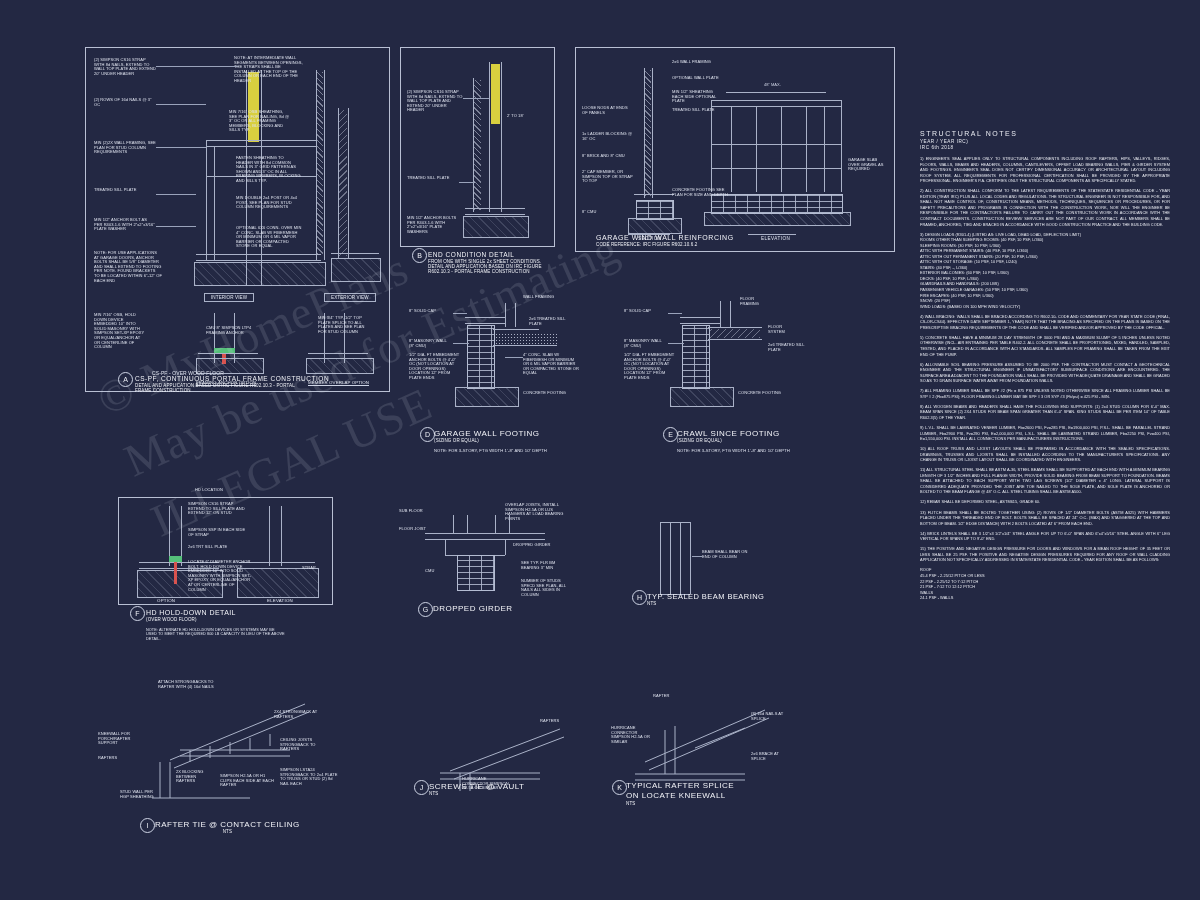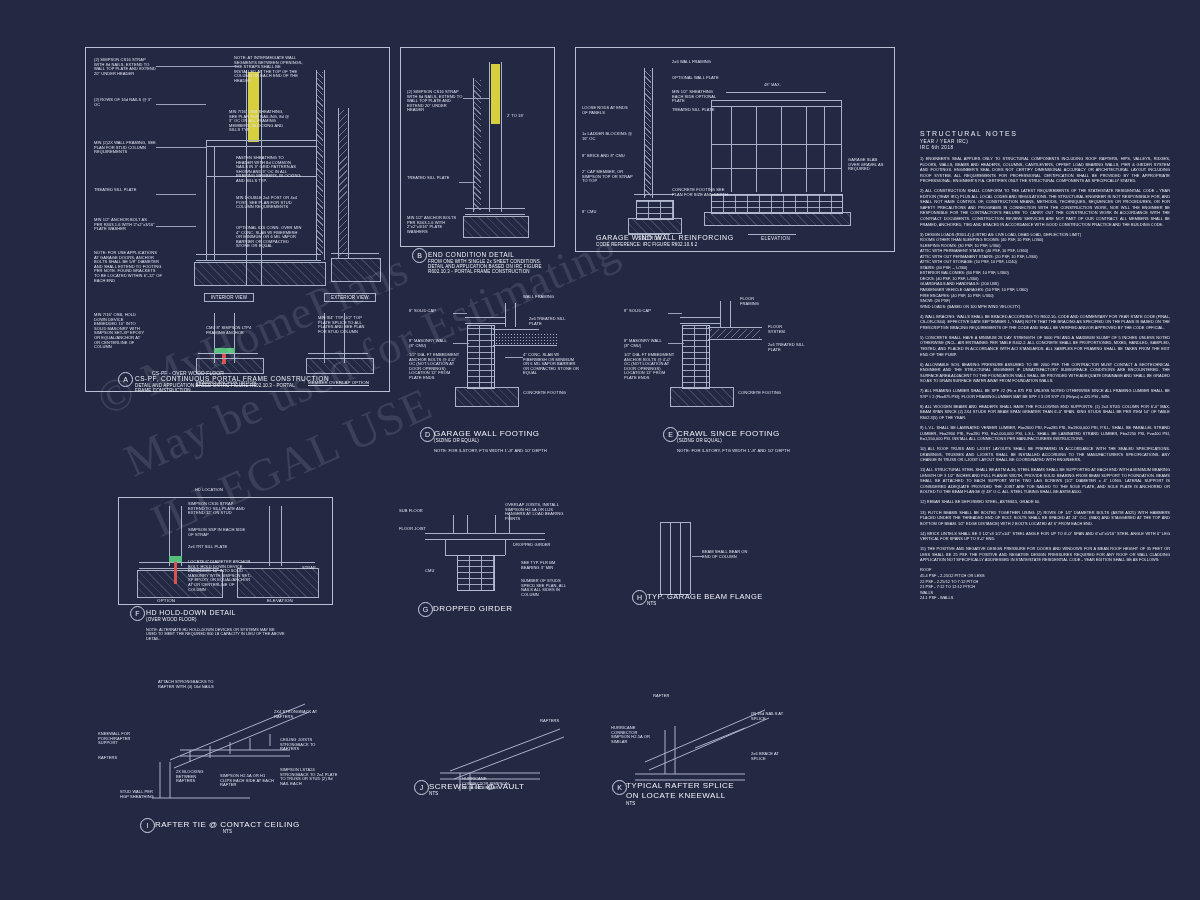--- a/index.html
+++ b/index.html
@@ -299,21 +299,21 @@
     <div class="ln v" style="left:52px;top:12px;height:72px;"></div>
     <div class="ln v" style="left:62px;top:12px;height:72px;"></div>
     <div class="ln v" style="left:72px;top:12px;height:72px;"></div>
     <div class="ln h" style="left:42px;top:12px;width:30px;"></div>
     <div class="ln h" style="left:42px;top:84px;width:30px;"></div>
     <div class="lbl" style="left:84px;top:40px;width:48px;">BEAM SHALL BEAR ON END OF COLUMN</div>
     <div class="leader" style="left:74px;top:46px;width:10px;"></div>
   </div>
   <div class="circ" style="left:632px;top:590px;">H</div>
   <div class="ttl" style="left:647px;top:591px;">
-    <span style="font-size:7.5px;letter-spacing:.06em;">TYP. GARAGE BEAM FLANGE</span>
+    <span style="font-size:7.5px;letter-spacing:.06em;">TYP. SEALED BEAM BEARING</span>
     <span class="sub">NTS</span>
   </div>
 
   <div class="det" style="left:130px;top:690px;width:230px;height:120px;">
     <svg width="230" height="120">
       <g stroke="#aab2c8" stroke-width="1" fill="none">
         <line x1="40" y1="70" x2="175" y2="14"></line>
         <line x1="44" y1="78" x2="179" y2="22"></line>
         <line x1="30" y1="72" x2="30" y2="108"></line>
         <line x1="40" y1="72" x2="40" y2="108"></line>

